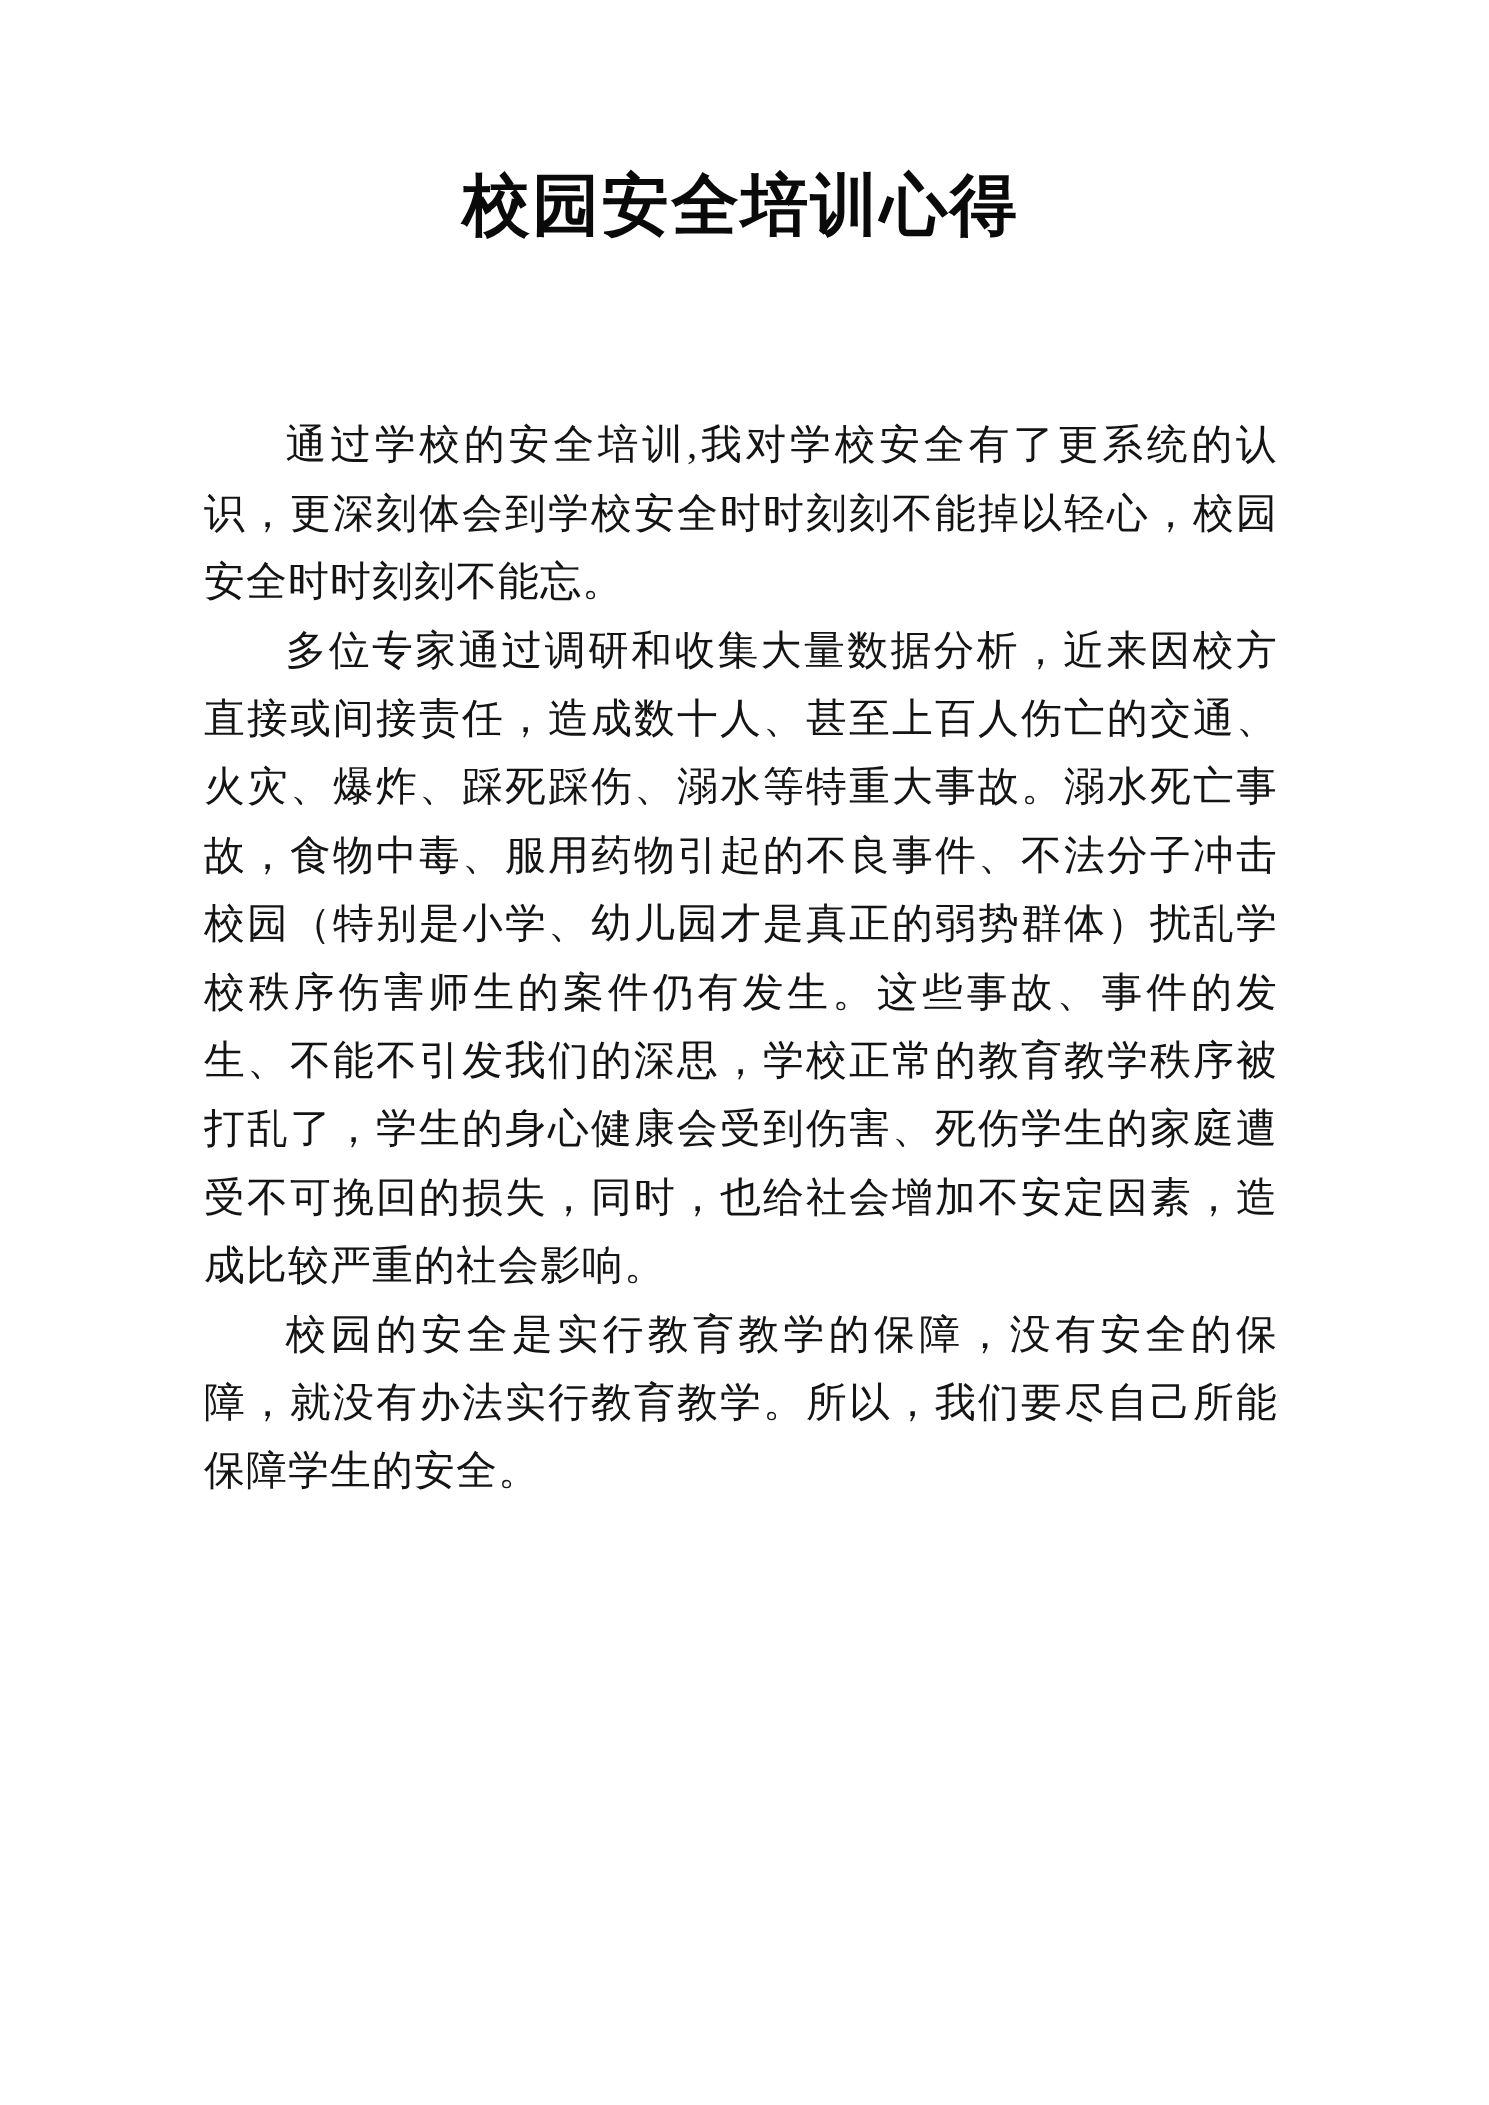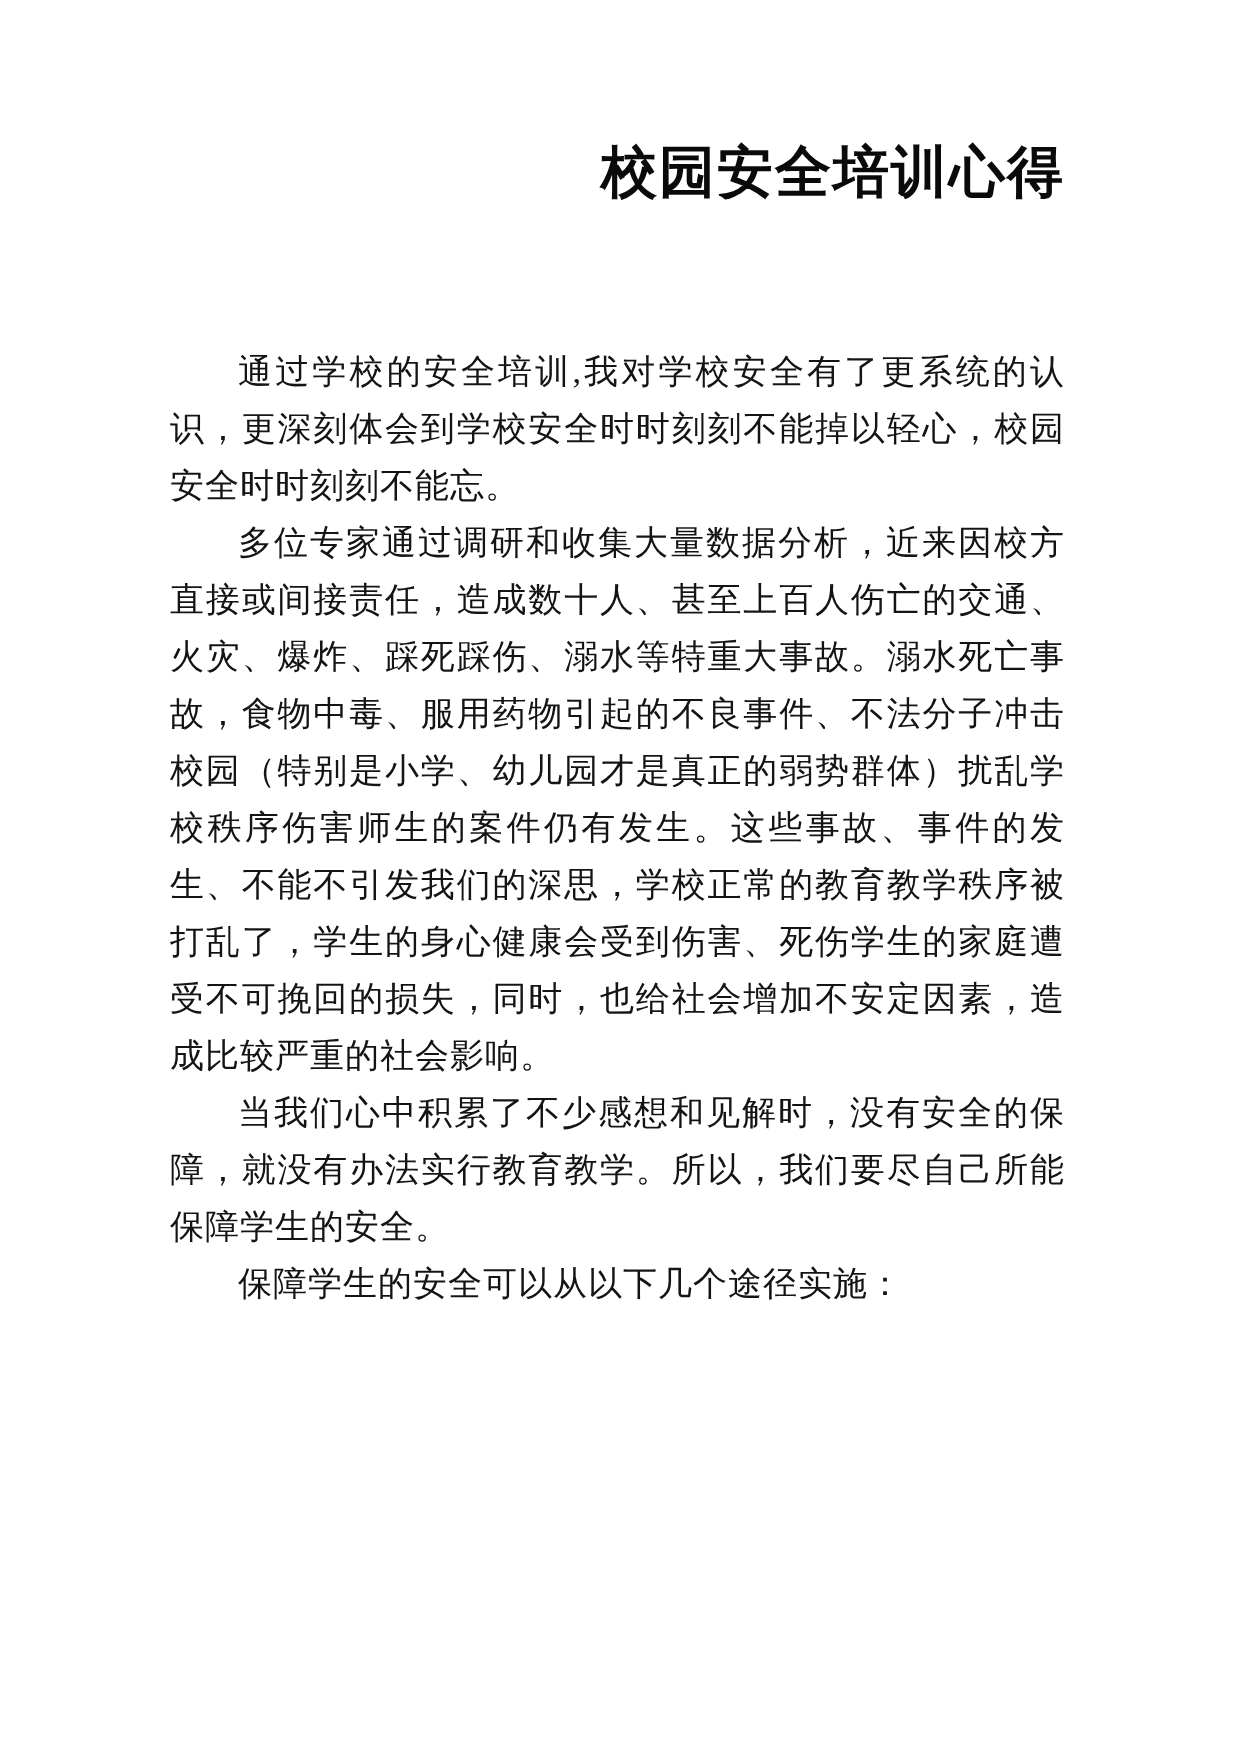--- a/index.html
+++ b/index.html
@@ -16,21 +16,21 @@
     box-sizing: border-box;
     padding: 138px 176px 0 170px;
     font-family: "Liberation Serif", "DejaVu Serif", serif;
     color: #141414;
     overflow: hidden;
   }
   .doc-title {
     font-size: 56px;
     line-height: 68px;
     font-weight: bold;
-    text-align: right;
+    text-align: center;
     letter-spacing: 2px;
     margin: 0 0 80px 0;
     color: #0a0a0a;
   }
   .doc-body p {
     margin: 0;
     font-size: 34px;
     line-height: 57px;
     letter-spacing: 1px;
     text-align: justify;
@@ -52,18 +52,17 @@
   <h1 class="doc-title">校园安全培训心得</h1>
 
   <div class="doc-body">
 
     <div class="blank-line"></div>
 
     <p class="indent">通过学校的安全培训,我对学校安全有了更系统的认识，更深刻体会到学校安全时时刻刻不能掉以轻心，校园安全时时刻刻不能忘。</p>
 
     <p class="indent">多位专家通过调研和收集大量数据分析，近来因校方直接或间接责任，造成数十人、甚至上百人伤亡的交通、火灾、爆炸、踩死踩伤、溺水等特重大事故。溺水死亡事故，食物中毒、服用药物引起的不良事件、不法分子冲击校园（特别是小学、幼儿园才是真正的弱势群体）扰乱学校秩序伤害师生的案件仍有发生。这些事故、事件的发生、不能不引发我们的深思，学校正常的教育教学秩序被打乱了，学生的身心健康会受到伤害、死伤学生的家庭遭受不可挽回的损失，同时，也给社会增加不安定因素，造成比较严重的社会影响。</p>
 
-    <p class="indent">当我们心中积累了不少感想和见解时，没有安全的保障，就没有办法实行教育教学。所以，我们要尽自己所能保障学生的安全。</p>
+    <p class="indent">校园的安全是实行教育教学的保障，没有安全的保障，就没有办法实行教育教学。所以，我们要尽自己所能保障学生的安全。</p>
 
-    <p class="indent">保障学生的安全可以从以下几个途径实施：</p>
 
   </div>
 </div>
 
 </body></html>

